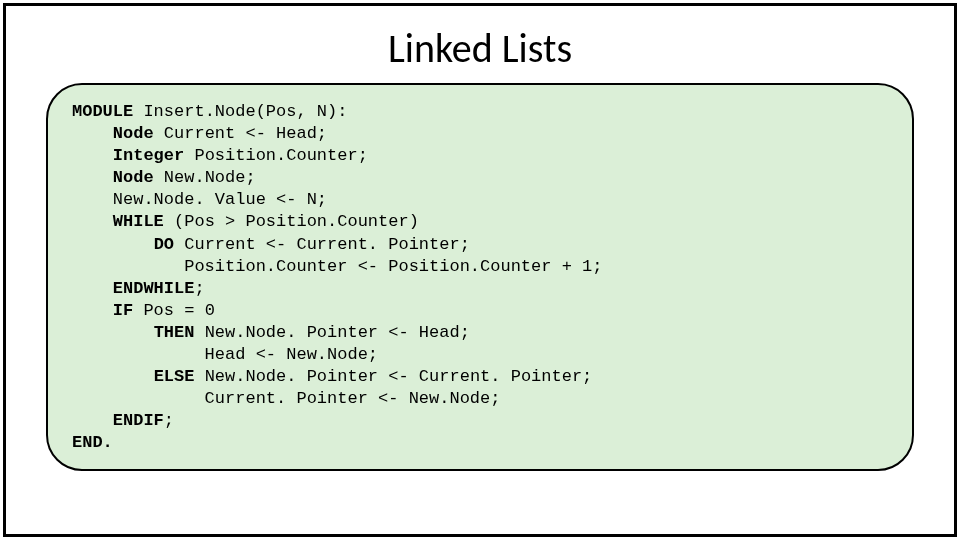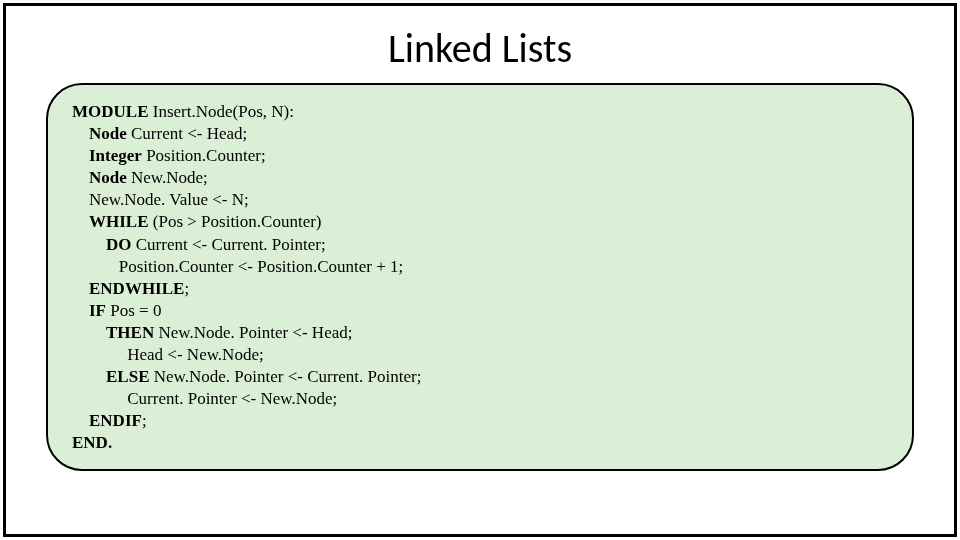--- a/index.html
+++ b/index.html
@@ -32,21 +32,21 @@
   .code-box {
     margin: 0 40px 16px 40px;
     background: #dbefd7;
     border: 2.5px solid #000;
     border-radius: 36px;
     padding: 16px 24px 14px 24px;
     box-sizing: border-box;
   }
   .code-box pre {
     margin: 0;
-    font-family: Liberation Serif, serif;
+    font-family: Liberation Mono, monospace;
     font-size: 17px;
     line-height: 1.3;
     color: #000;
     white-space: pre;
   }
   .kw { font-weight: bold; }
 </style>
 </head>
 <body>
 

